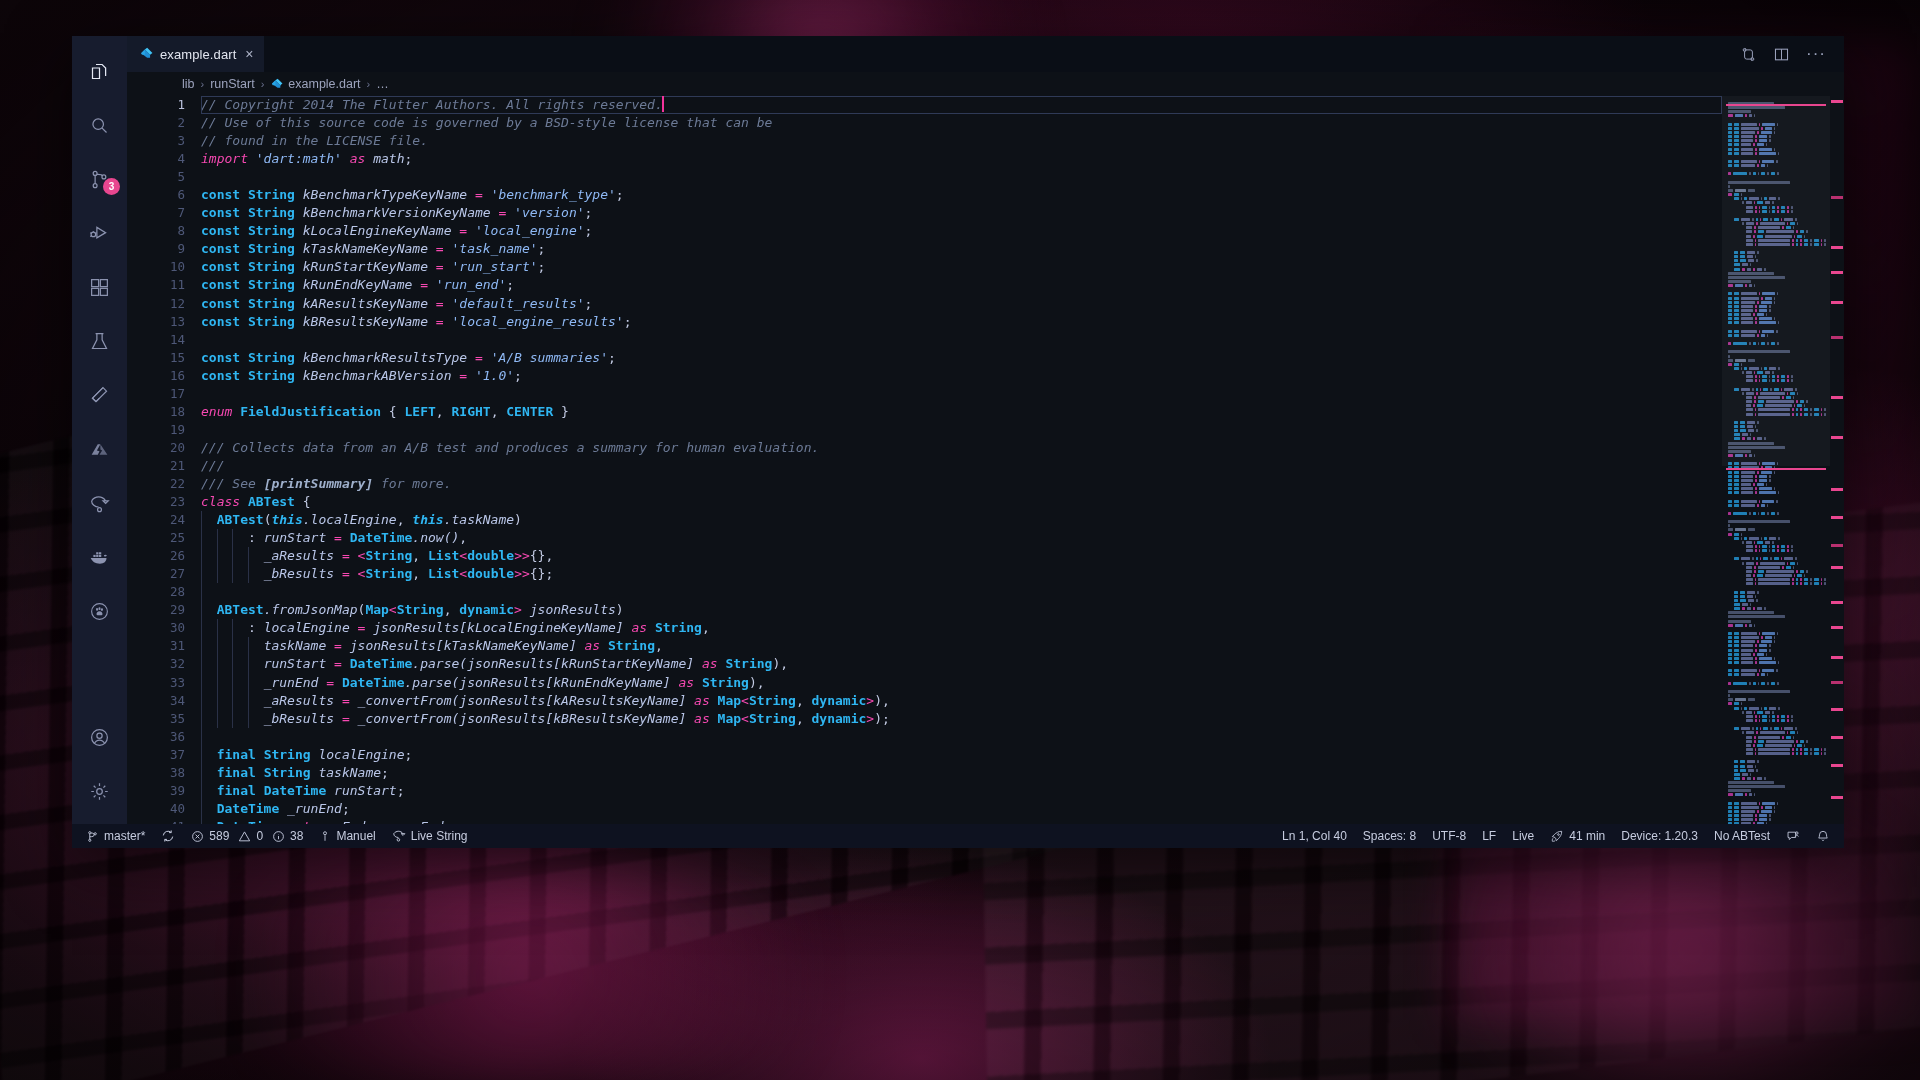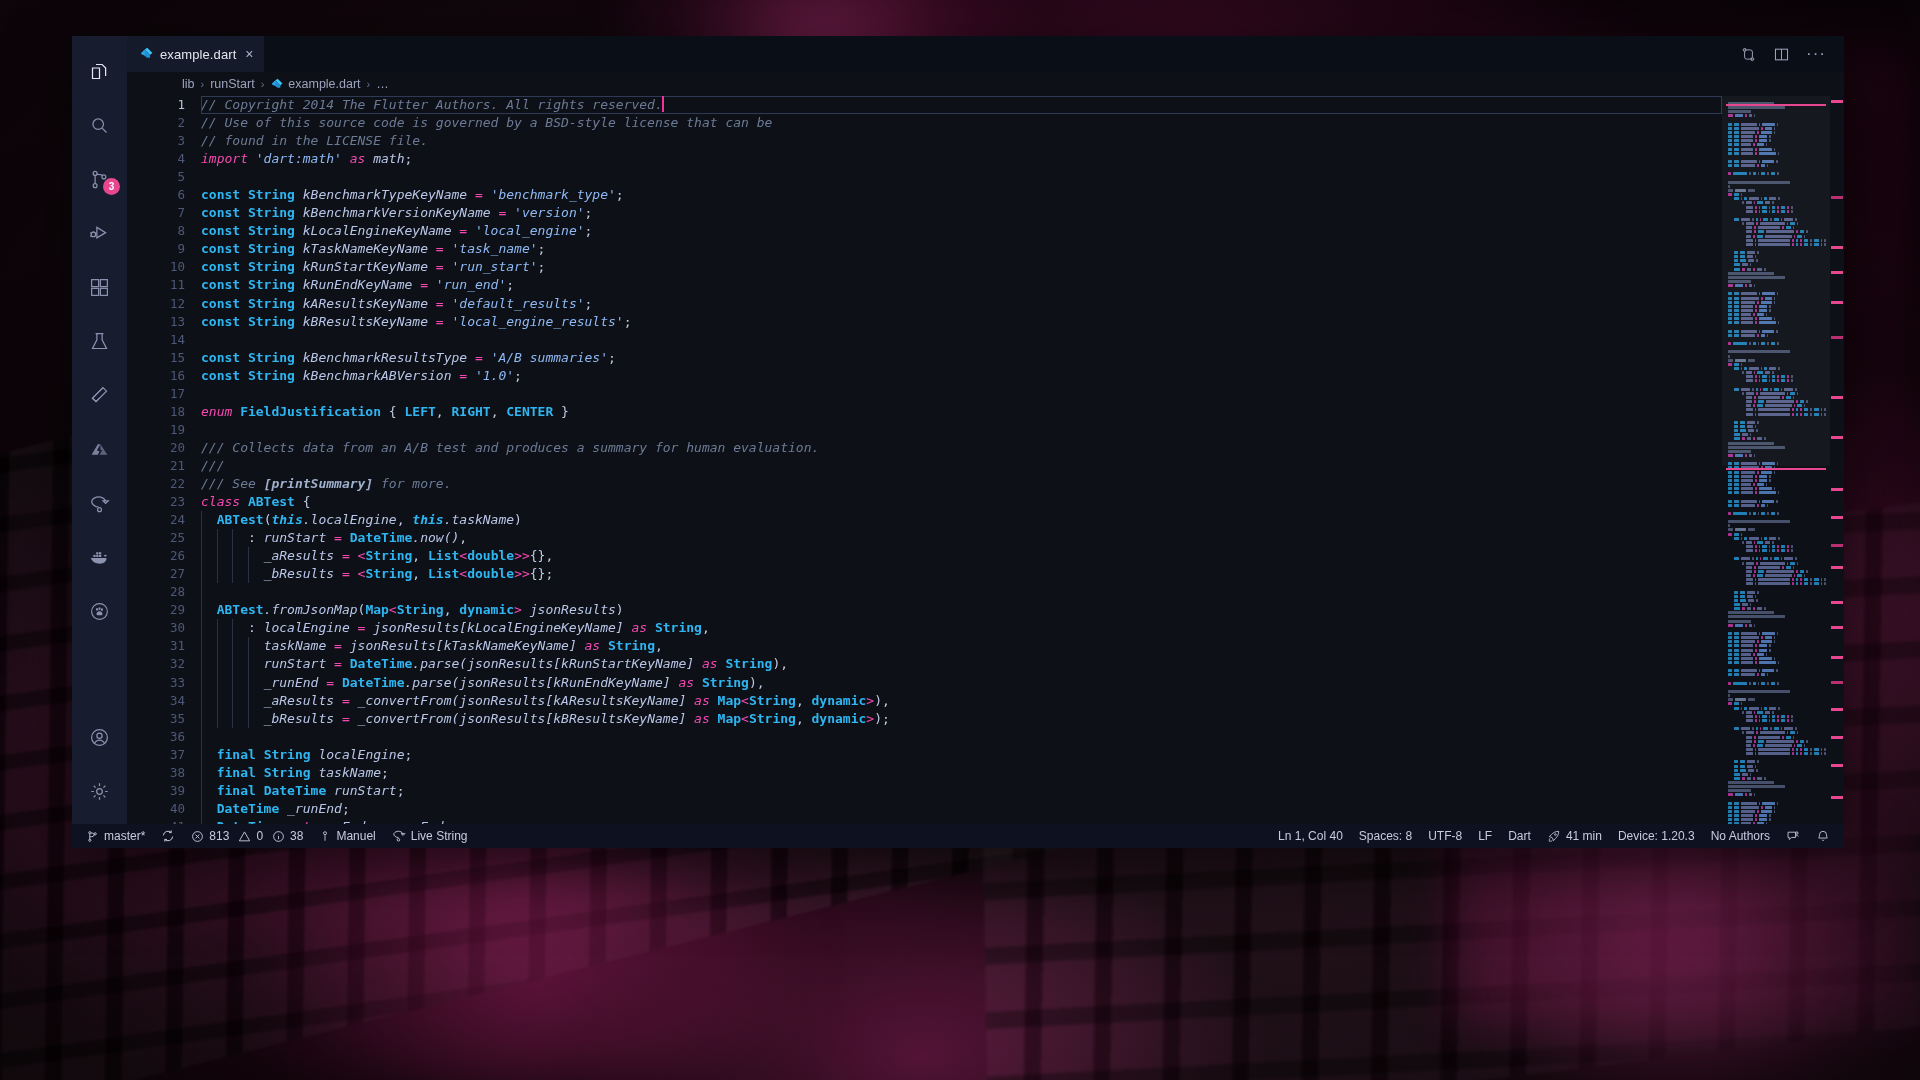--- a/index.html
+++ b/index.html
@@ -1744,21 +1744,21 @@
       </span>
     </div>
 
     <div class="sb">
       <span>
         <svg width="13" height="13" viewBox="0 0 24 24" fill="none" stroke="currentColor" stroke-width="1.7">
           <circle cx="12" cy="12" r="9"></circle>
             <path d="M8.5 8.5l7 7M15.5 8.5l-7 7"></path>
         </svg>
       </span>
-      <span>813</span>
+      <span>589</span>
       <span style="margin-left:4px">
         <svg width="13" height="13" viewBox="0 0 24 24" fill="none" stroke="currentColor" stroke-width="1.7">
           <path d="M12 3.5L21.5 20h-19z"></path>
         </svg>
       </span>
       <span>0</span>
       <span style="margin-left:4px">
         <svg width="13" height="13" viewBox="0 0 24 24" fill="none" stroke="currentColor" stroke-width="1.7">
           <circle cx="12" cy="12" r="9"></circle>
             <path d="M12 11v6M12 7.4v.6"></path>
@@ -1795,37 +1795,37 @@
       <div class="sb">
         <span>Spaces: 8</span>
       </div>
       <div class="sb">
         <span>UTF-8</span>
       </div>
       <div class="sb">
         <span>LF</span>
       </div>
       <div class="sb">
-        <span>Dart</span>
+        <span>Live</span>
       </div>
       <div class="sb">
         <span>
           <svg width="14" height="14" viewBox="0 0 24 24" fill="none" stroke="currentColor" stroke-width="1.5">
             <path d="M5 16c-1.5 2-1 5-1 5s3 .5 5-1"></path>
             <path d="M8.5 14.5L4 13l3.5-3.5C10 7 15 3.5 20 4c.5 5-3 10-5.5 12.5L11 20l-1.5-4.5z"></path>
             <circle cx="14.5" cy="9.5" r="1.4"></circle>
           </svg>
         </span>
         <span>41 min</span>
       </div>
       <div class="sb">
         <span>Device: 1.20.3</span>
       </div>
       <div class="sb">
-        <span>No Authors</span>
+        <span>No ABTest</span>
       </div>
       <div class="sb">
         <span>
           <svg width="14" height="14" viewBox="0 0 24 24" fill="none" stroke="currentColor" stroke-width="1.5">
             <path d="M3.5 5.5h13v9h-7l-4 3.5v-3.5h-2z"></path>
             <circle cx="18.5" cy="7" r="2.1"></circle>
               <path d="M15.8 13c.6-1.6 1.6-2.2 2.7-2.2s2.1.6 2.7 2.2"></path>
           </svg>
         </span>
       </div>

